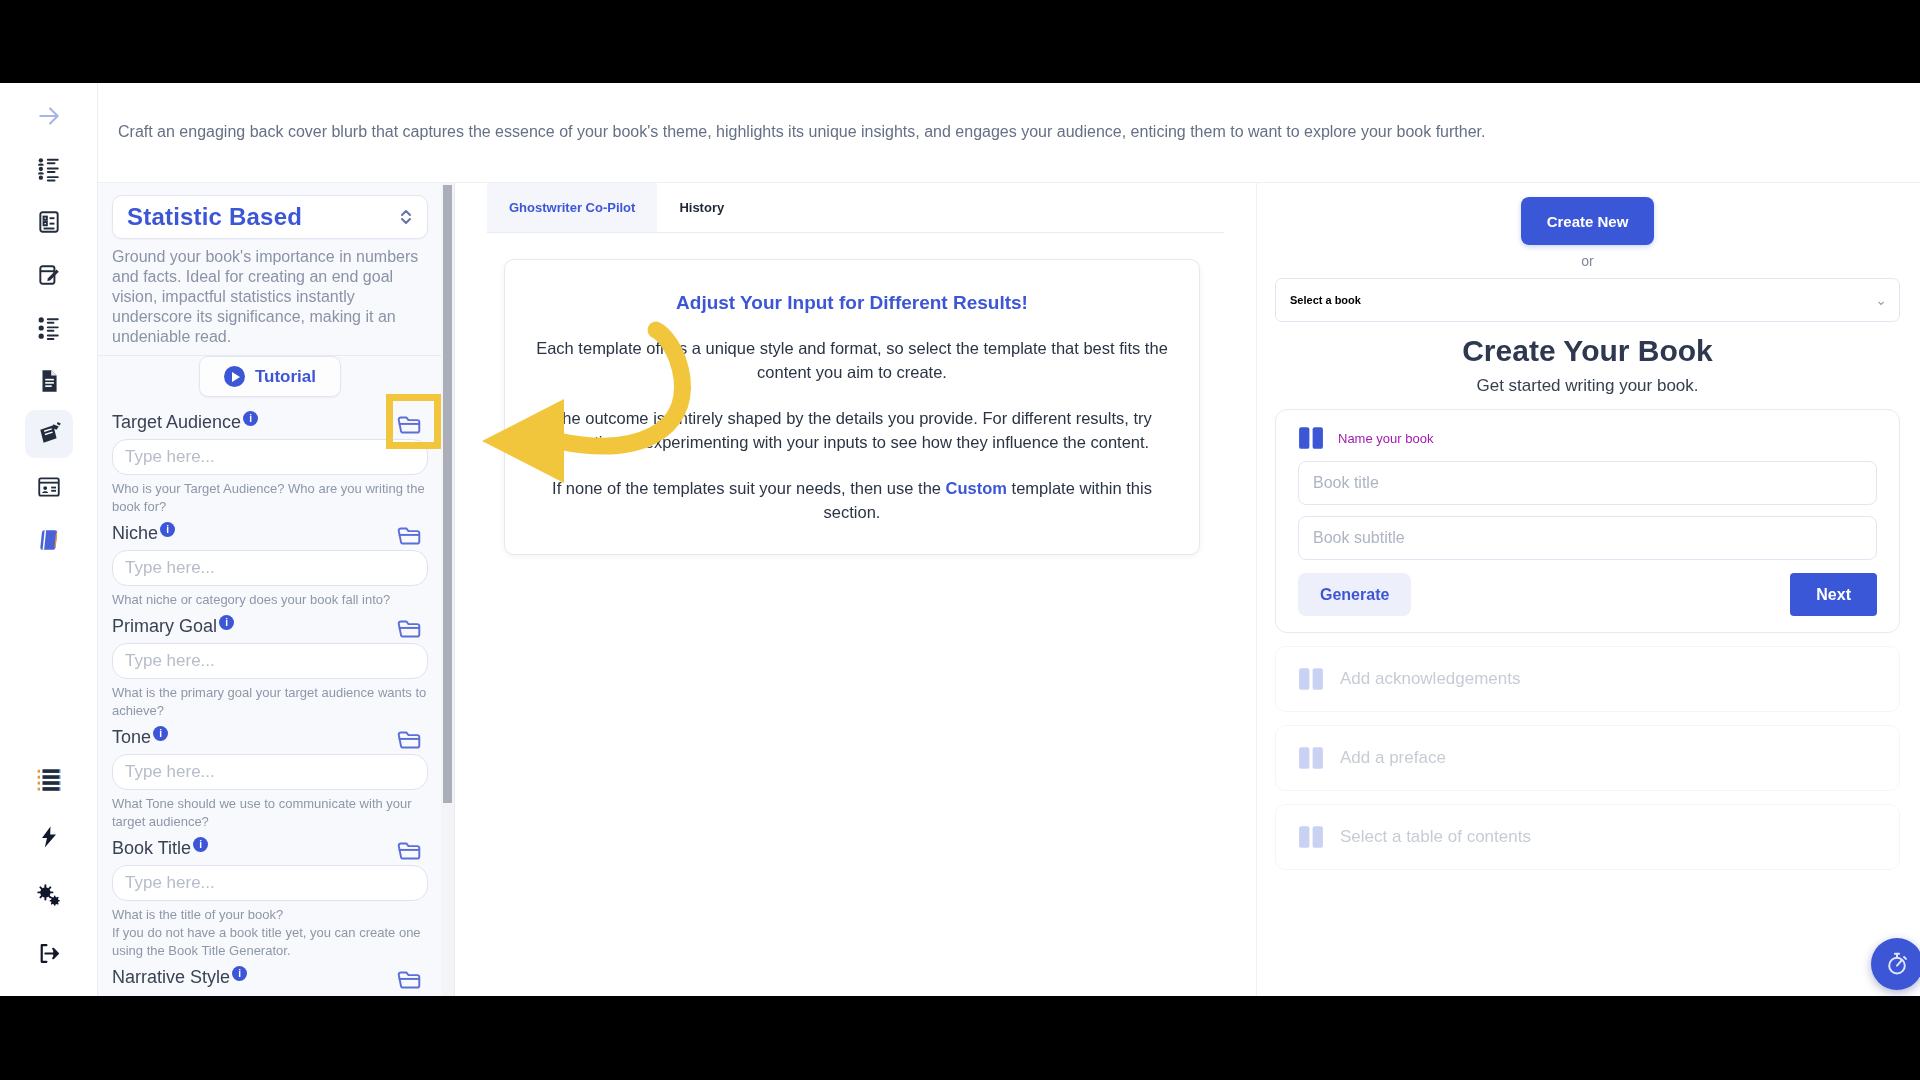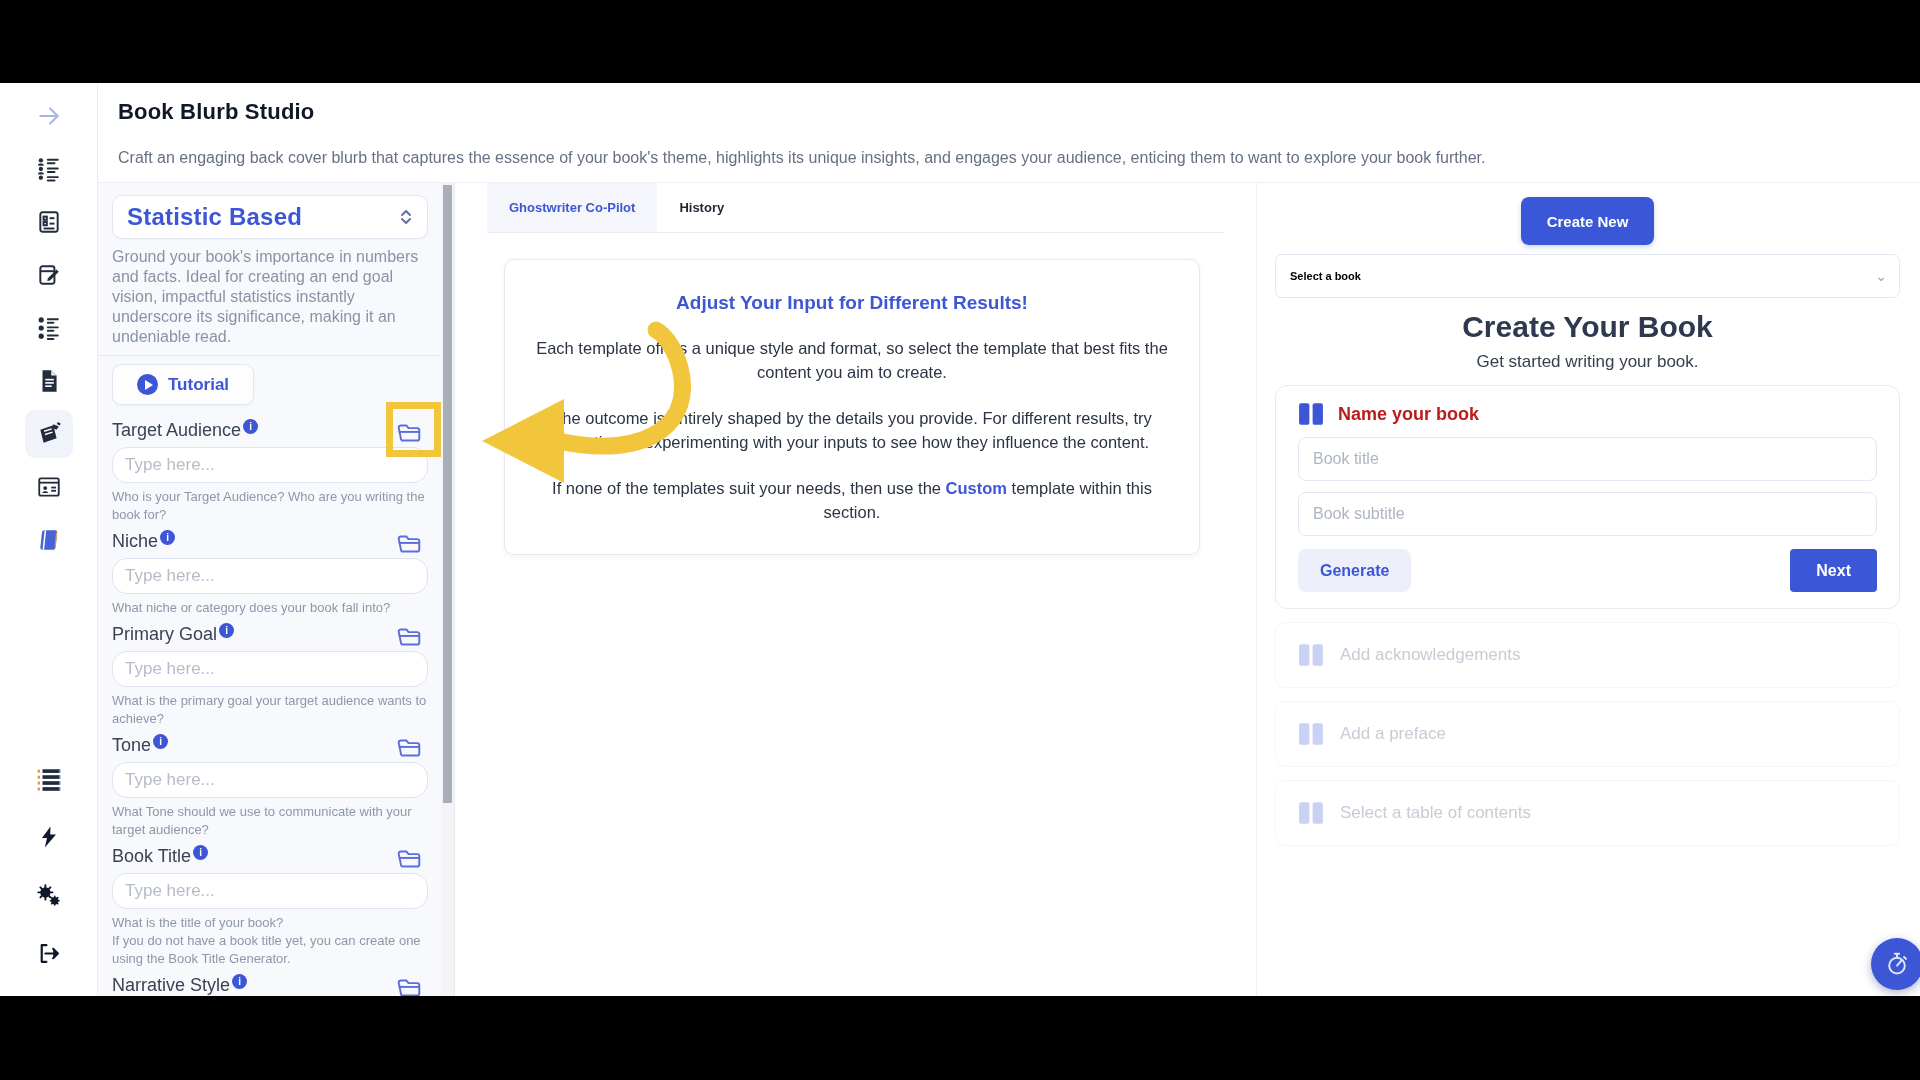--- a/index.html
+++ b/index.html
@@ -29,21 +29,21 @@
   .left-panel{width:357px;flex:none;background:#f8f9fd;border-right:1px solid #e8eaf2;
               position:relative;box-sizing:border-box;padding:12px 26px 0 14px;overflow:hidden;}
   .lp-scroll{position:absolute;top:0;right:0;width:13px;height:100%;background:#f4f4f6;}
   .lp-thumb{position:absolute;top:2px;left:2px;width:9px;height:618px;background:#a9aeb8;}
   .tpl-select{background:#fff;border:1px solid #e3e6f2;border-radius:10px;height:42px;display:flex;
               align-items:center;justify-content:space-between;padding:0 12px 0 14px;cursor:pointer;
               box-shadow:0 1px 2px rgba(30,40,90,.04);}
   .tpl-select .tname{color:#3D56D6;font-size:24px;font-weight:700;letter-spacing:.2px;}
   .tpl-desc{margin-top:8px;font-size:16px;line-height:20px;color:#8a93a6;}
   .lp-divider{border-top:1px solid #e9ebf3;margin:8px -26px 0 -14px;}
-  .tutorial-wrap{display:flex;justify-content:flex-start;margin-top:8px;}
+  .tutorial-wrap{display:flex;justify-content:center;}
   .tutorial-btn{display:flex;align-items:center;gap:10px;background:#fdfdfe;border:1px solid #e2e6f1;
                 border-radius:9px;padding:9px 24px;cursor:pointer;box-shadow:0 1px 2px rgba(30,40,90,.05);}
   .tutorial-btn span{color:#3D56D6;font-size:17px;font-weight:700;}
   .play-ic{width:21px;height:21px;border-radius:50%;background:#3D56D6;position:relative;}
   .play-ic::after{content:"";position:absolute;left:8px;top:5.5px;border-left:8px solid #fff;
                   border-top:5px solid transparent;border-bottom:5px solid transparent;}
 
   .fields{margin-top:14px;}
   .field{margin-bottom:6px;}
   .field-head{display:flex;align-items:flex-start;justify-content:space-between;position:relative;height:24px;}
@@ -81,21 +81,21 @@
               font-size:15px;font-weight:700;cursor:pointer;font-family:inherit;box-shadow:0 2px 5px rgba(58,87,216,.25);}
   .or{margin-top:8px;text-align:center;color:#7d8698;font-size:14px;}
   .book-select{margin-top:9px;height:42px;border:1px solid #e3e6f2;border-radius:7px;display:flex;
                align-items:center;justify-content:space-between;padding:0 12px 0 14px;cursor:pointer;background:#fff;}
   .book-select .ph{color:#000000;font-size:11px;font-weight:bold;}
   .chev{color:#9aa3b2;font-size:14px;line-height:1;}
   .cyb-title{margin-top:12px;text-align:center;font-size:30px;font-weight:700;color:#2e3950;}
   .cyb-sub{margin-top:8px;text-align:center;font-size:17px;color:#36404f;}
   .name-card{margin-top:13px;border:1px solid #e8eaf2;border-radius:12px;padding:16px 22px 16px;background:#fff;}
   .nc-head{display:flex;align-items:center;gap:14px;}
-  .nc-title{font-size:18px;font-weight:700;color:#b91c1c;}
+  .nc-title{font-size:13px;font-weight:400;color:#a21caf;}
   .nc-input{display:block;width:100%;box-sizing:border-box;height:44px;margin-top:11px;border:1px solid #e3e6f2;
             border-radius:8px;padding:0 14px;font-size:16px;color:#3a4354;outline:none;font-family:inherit;}
   .nc-input::placeholder{color:#adb5c2;}
   .nc-actions{display:flex;justify-content:space-between;align-items:center;margin-top:13px;}
   .generate{background:#edf0fa;border:none;border-radius:8px;height:43px;padding:0 22px;color:#3D56D6;
             font-size:16px;font-weight:700;cursor:pointer;font-family:inherit;}
   .next{background:#3A57D8;border:none;border-radius:4px;height:43px;padding:0 26px;color:#fff;
         font-size:16px;font-weight:700;cursor:pointer;font-family:inherit;}
   .dis-row{margin-top:13px;border:1px solid #f0f2f7;border-radius:10px;height:64px;display:flex;
            align-items:center;gap:16px;padding:0 22px;background:#fff;opacity:.75;}
@@ -238,21 +238,20 @@
             <path d="M10 4H5.5v16H10"></path>
               <path d="M9 12h11"></path>
               <path d="M16.5 7.5L21 12l-4.5 4.5" fill="#11182b"></path>
           </svg>
         </div>
       </div>
     </nav>
 
     <div class="main">
       <div class="header">
-        <div class="title">Book Blurb Studio</div>
         <div class="subtitle">Craft an engaging back cover blurb that captures the essence of your book's theme, highlights its unique insights, and engages your audience, enticing them to want to explore your book further.</div>
       </div>
 
       <div class="content">
 
         <aside class="left-panel">
           <div class="tpl-select">
             <span class="tname">Statistic Based</span>
             <svg width="18" height="20" viewBox="0 0 18 20" fill="none" stroke="#6672a8" stroke-width="2" stroke-linecap="round" stroke-linejoin="round">
                 <path d="M5 8l4-4 4 4M5 12l4 4 4-4"></path>
@@ -358,20 +357,21 @@
             <div class="card-p">Each template offers a unique style and format, so select the template that best fits the content you aim to create.</div>
             <div class="card-p">The outcome is entirely shaped by the details you provide. For different results, try adjusting or experimenting with your inputs to see how they influence the content.</div>
             <div class="card-p"><span>If none of the templates suit your needs, then use the </span><span class="card-link">Custom</span><span> template within this section.</span></div>
           </div>
         </section>
 
         <section class="right-panel">
           <div class="cn-row">
               <button class="create-new">Create New</button>
             </div>
+          <div class="or">or</div>
           <div class="book-select">
             <span class="ph">Select a book</span>
             <span class="chev">⌄</span>
           </div>
           <div class="cyb-title">Create Your Book</div>
           <div class="cyb-sub">Get started writing your book.</div>
 
           <div class="name-card">
             <div class="nc-head">
               <svg width="26" height="24" viewBox="0 0 24 22" fill="#3D56D6">

